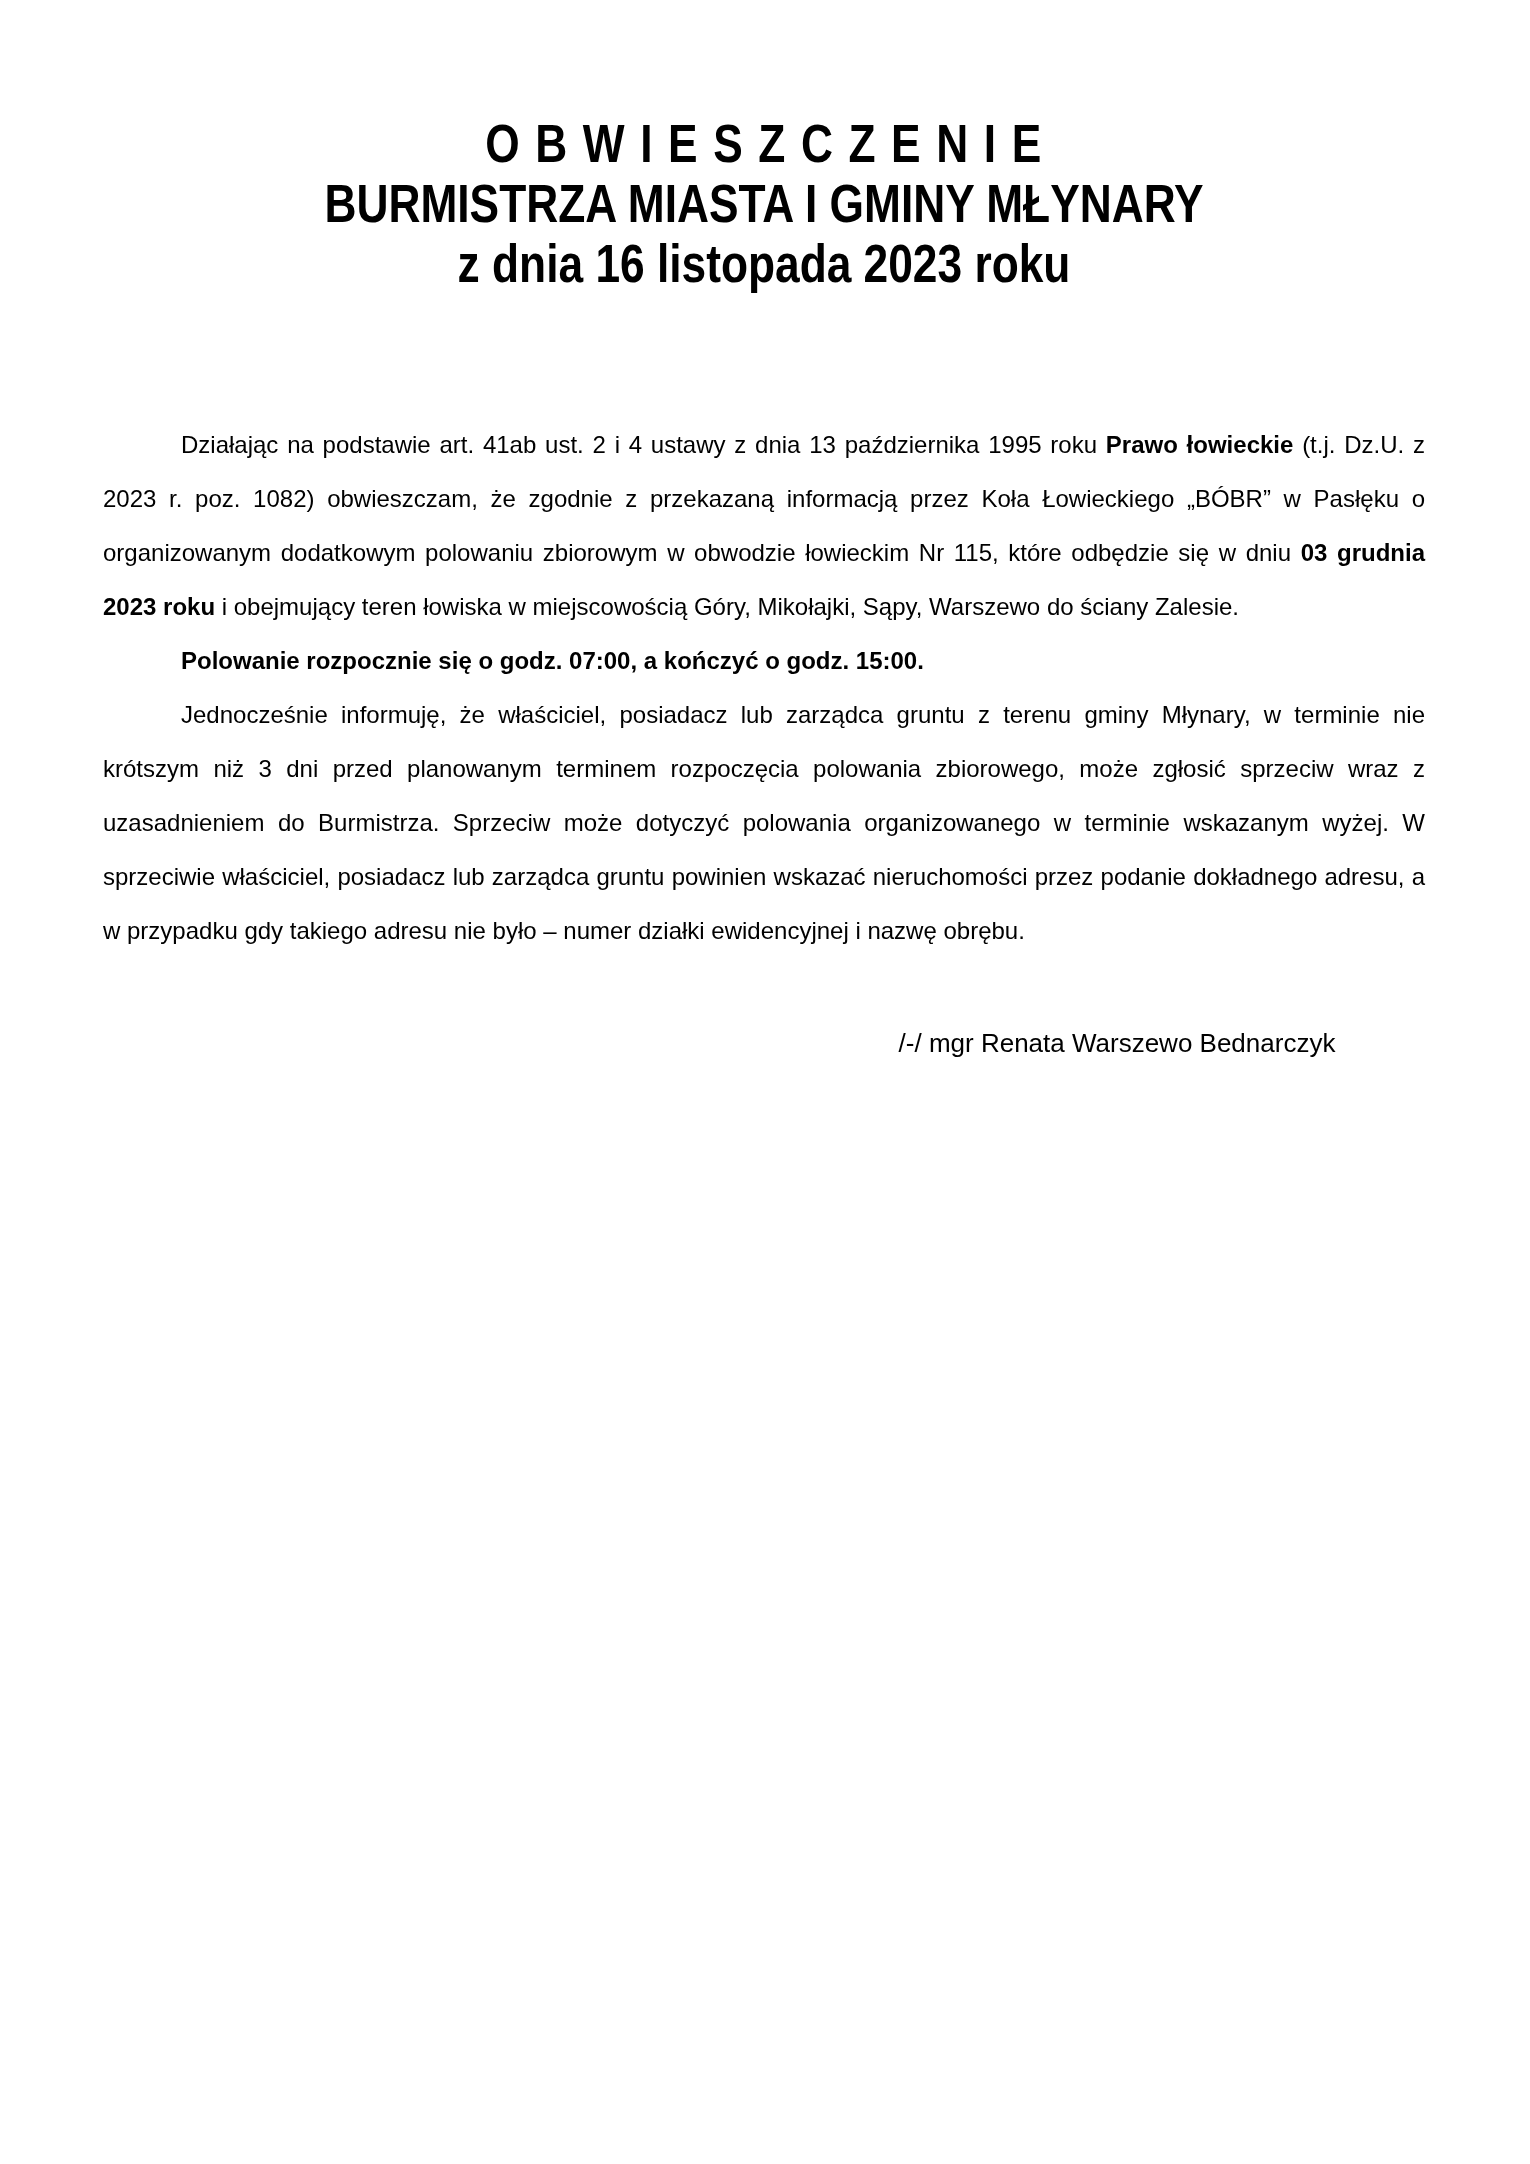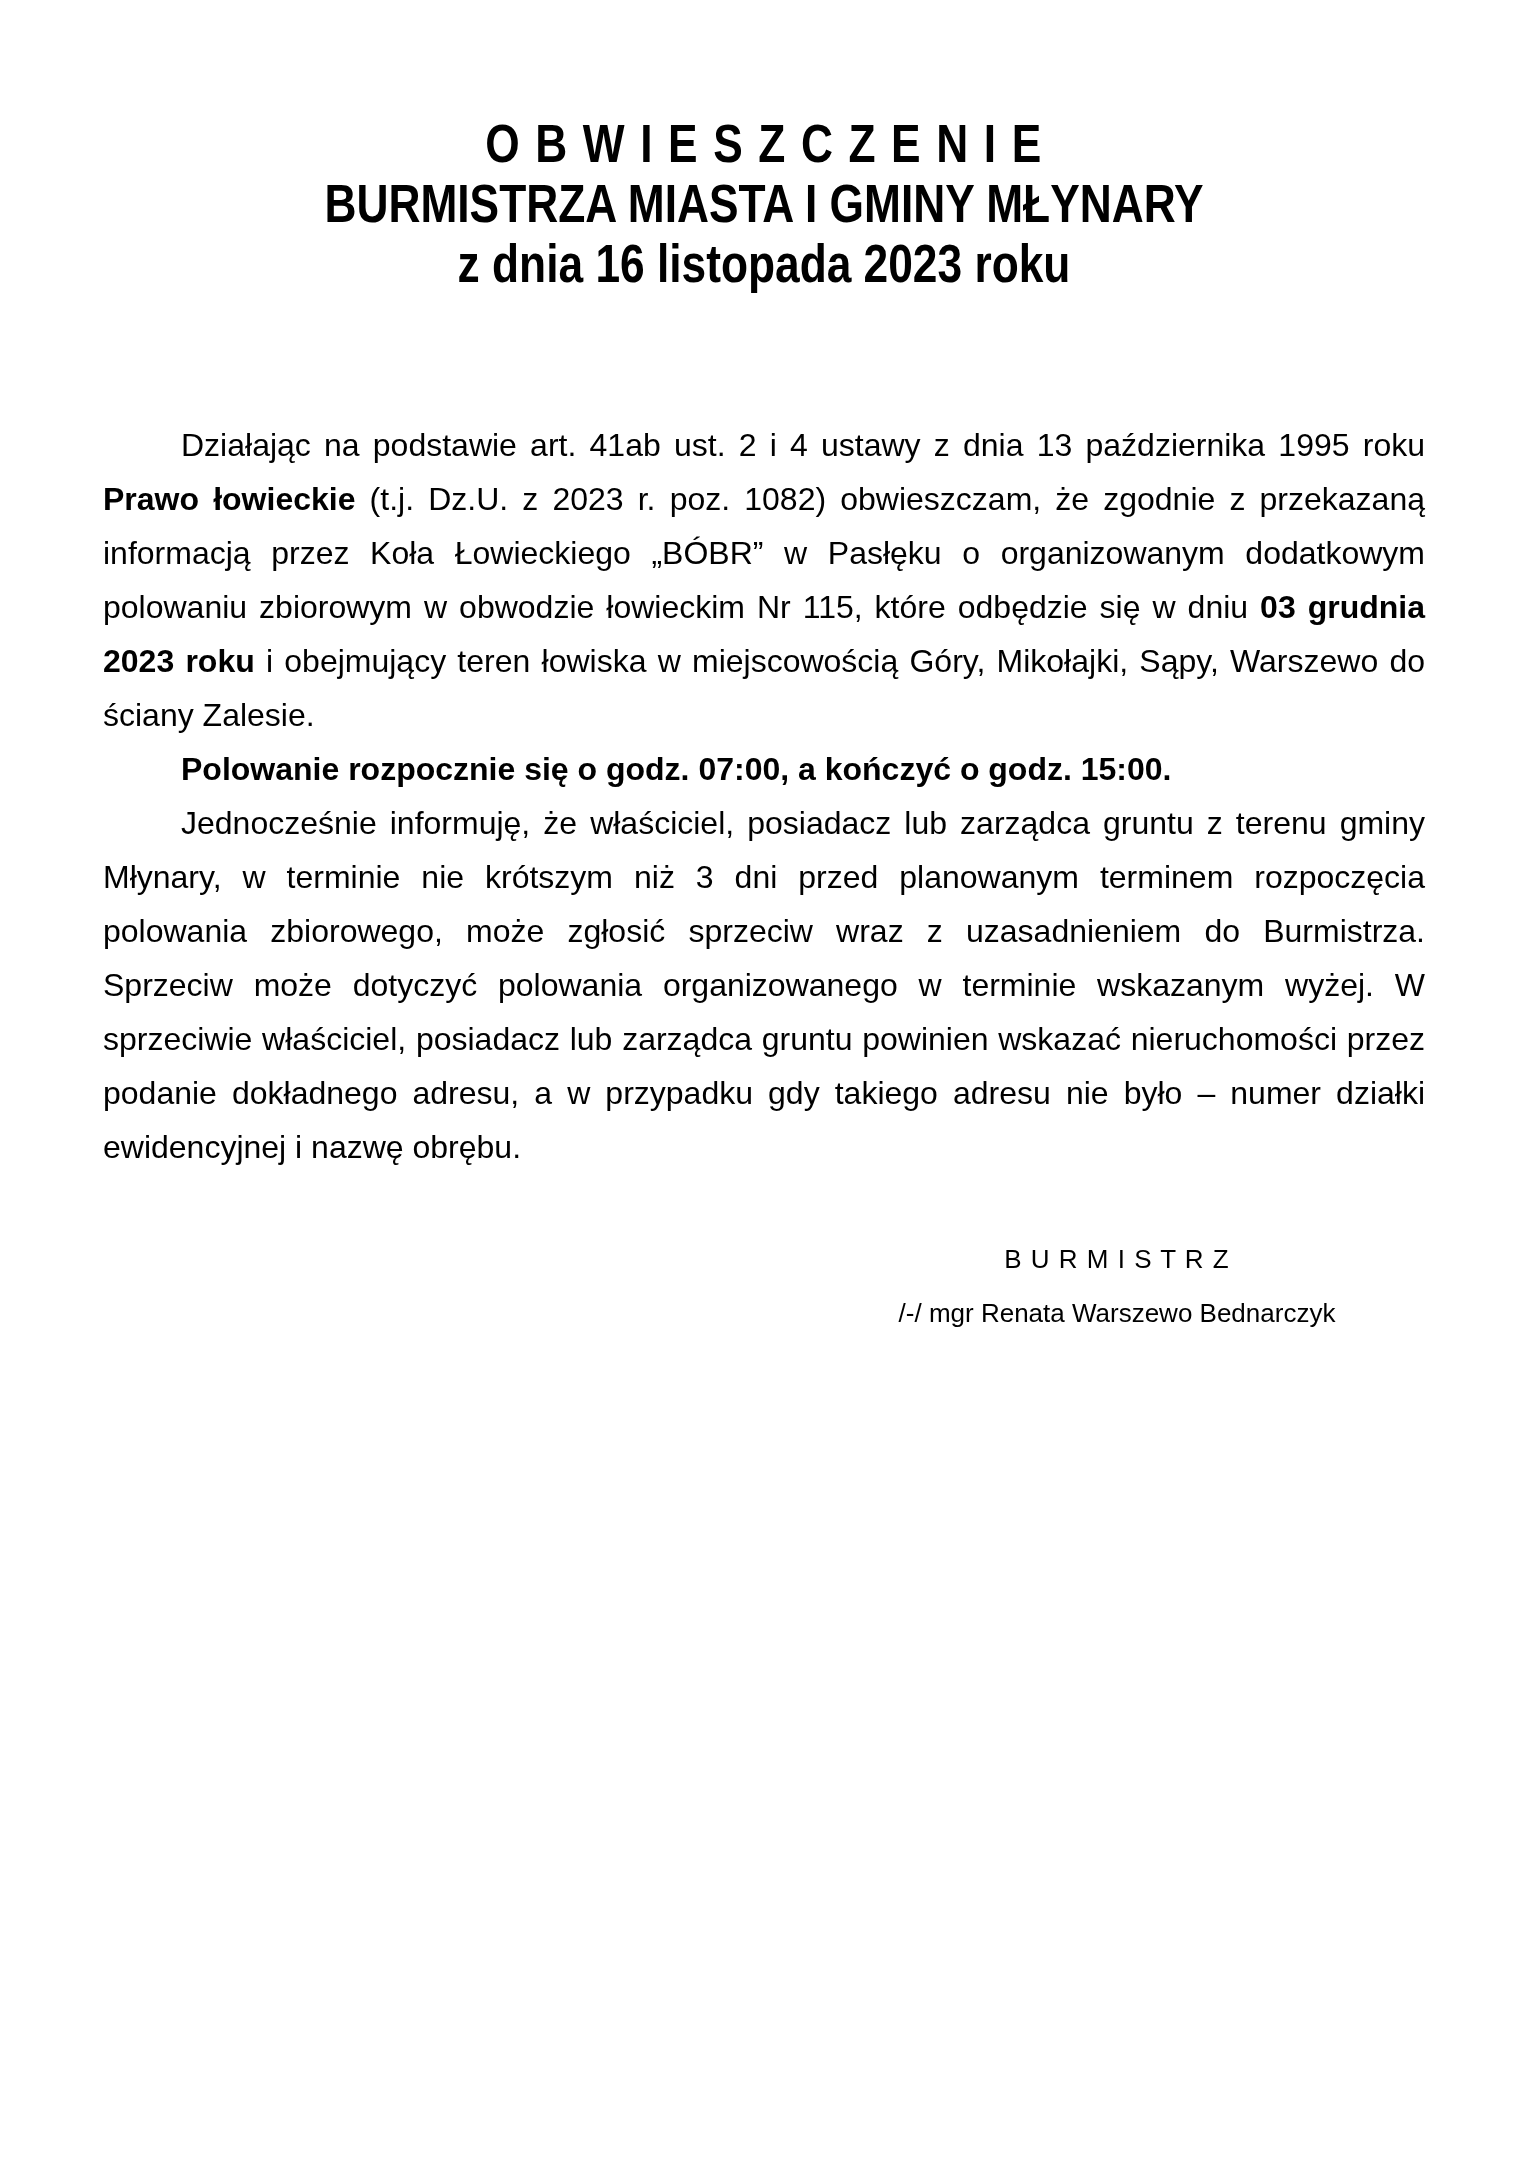--- a/index.html
+++ b/index.html
@@ -28,21 +28,21 @@
     white-space: nowrap;
   }
   .doc-title .title-line {
     display: block;
   }
   .doc-title .title-line-spaced {
     letter-spacing: 2px;
   }
   .doc-body {
     margin-top: 125px;
-    font-size: 32px;
+    font-size: 24px;
     line-height: 54px;
     text-align: justify;
   }
   .doc-body p {
     margin: 0;
     text-indent: 78px;
   }
   .bold {
     font-weight: bold;
   }
@@ -73,17 +73,16 @@
 
     <p><span>Działając na podstawie art. 41ab ust. 2 i 4 ustawy z dnia 13 października 1995 roku </span><span class="bold">Prawo łowieckie</span><span> (t.j. Dz.U. z 2023 r. poz. 1082) obwieszczam, że zgodnie z przekazaną informacją przez Koła Łowieckiego „BÓBR” w Pasłęku o organizowanym dodatkowym polowaniu zbiorowym w obwodzie łowieckim Nr 115, które odbędzie się w dniu </span><span class="bold">03 grudnia 2023 roku</span><span> i obejmujący teren łowiska w miejscowością Góry, Mikołajki, Sąpy, Warszewo do ściany Zalesie.</span></p>
 
     <p class="bold">Polowanie rozpocznie się o godz. 07:00, a kończyć o godz. 15:00.</p>
 
     <p>Jednocześnie informuję, że właściciel, posiadacz lub zarządca gruntu z terenu gminy Młynary, w terminie nie krótszym niż 3 dni przed planowanym terminem rozpoczęcia polowania zbiorowego, może zgłosić sprzeciw wraz z uzasadnieniem do Burmistrza. Sprzeciw może dotyczyć polowania organizowanego w terminie wskazanym wyżej. W sprzeciwie właściciel, posiadacz lub zarządca gruntu powinien wskazać nieruchomości przez podanie dokładnego adresu, a w przypadku gdy takiego adresu nie było – numer działki ewidencyjnej i nazwę obrębu.</p>
 
   </div>
 
   <div class="signature">
-    <div class="sig-role">B U R M I S T R Z</div>
     <div class="sig-name">/-/ mgr Renata Warszewo Bednarczyk</div>
   </div>
 
 </div>
 
 </body></html>

